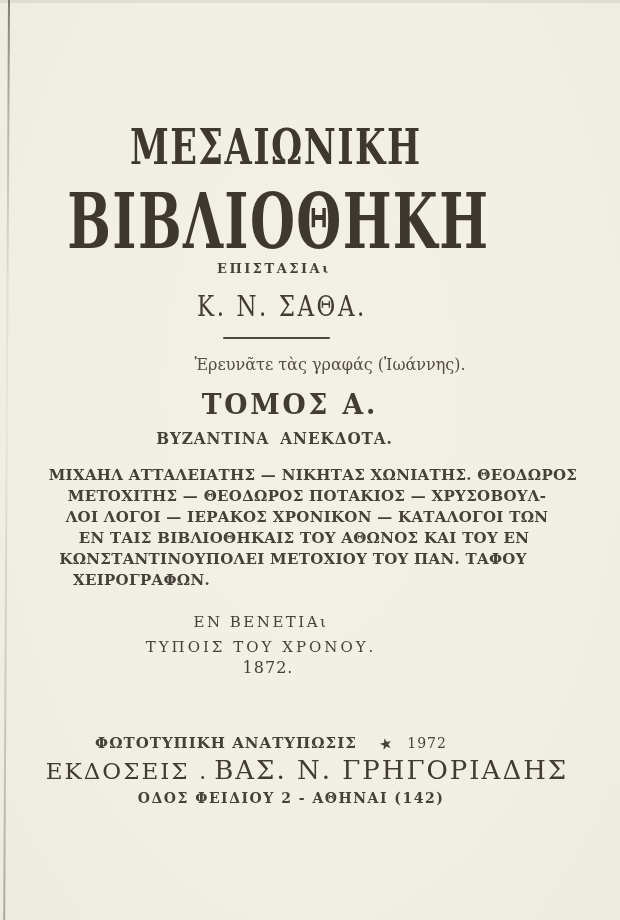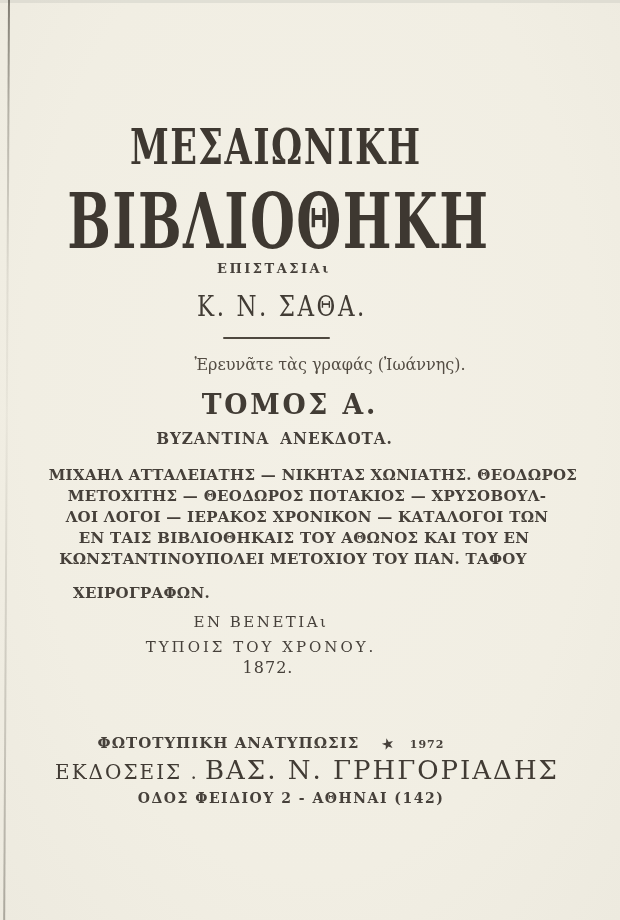--- a/index.html
+++ b/index.html
@@ -31,29 +31,29 @@
   .rule{position:absolute;left:223px;top:337px;width:107px;height:2px;background:#4e483f;border-radius:1px;}
   .motto{top:356px;left:20px;font-size:16px;color:#534c43;}
   .tomos{top:389px;left:-20px;font-size:28px;font-weight:bold;letter-spacing:3px;color:#423c35;}
   .byzantina{top:430px;left:-35px;font-size:16px;font-weight:bold;letter-spacing:1px;word-spacing:5px;}
   .para{font-size:15px;font-weight:bold;letter-spacing:.3px;}
   .pl1{top:467px;left:3px;}
   .pl2{top:488px;left:-3px;}
   .pl3{top:509px;left:-3px;}
   .pl4{top:530px;left:-6px;}
   .pl5{top:551px;left:-17px;}
-  .pl6{top:585px;left:73px;width:auto;text-align:left;}
+  .pl6{top:572px;left:73px;width:auto;text-align:left;}
   .venetia{top:614px;left:-49px;font-size:15px;letter-spacing:2.5px;}
   .typois{top:639px;left:-49px;font-size:15px;letter-spacing:3px;}
   .y1872{top:659px;left:-42px;font-size:16px;letter-spacing:1px;}
   .photoline{top:735px;left:-39px;font-size:15px;font-weight:bold;letter-spacing:1px;}
   .star{display:inline-block;margin-left:22px;font-size:15px;transform:rotate(-14deg) translateY(1px);font-weight:normal;}
-  .ryear{margin-left:14px;font-size:11px;letter-spacing:1px;font-weight:bold;}
+  .ryear{margin-left:14px;font-size:14px;letter-spacing:1px;font-weight:normal;}
   .ekdoseis{top:756px;left:-3px;letter-spacing:2px;color:#413b34;}
-  .ekd-prefix{font-size:20px;}
+  .ekd-prefix{font-size:23px;}
   .ekd-name{font-size:26px;margin-left:6px;text-align:center;}
   .odos{top:790px;left:-19px;font-size:14px;font-weight:bold;letter-spacing:1.5px;}
 </style>
 </head>
 <body>
 
 <div class="page">
   <div class="scan-top-edge"></div>
   <div class="gutter-line"></div>
 

